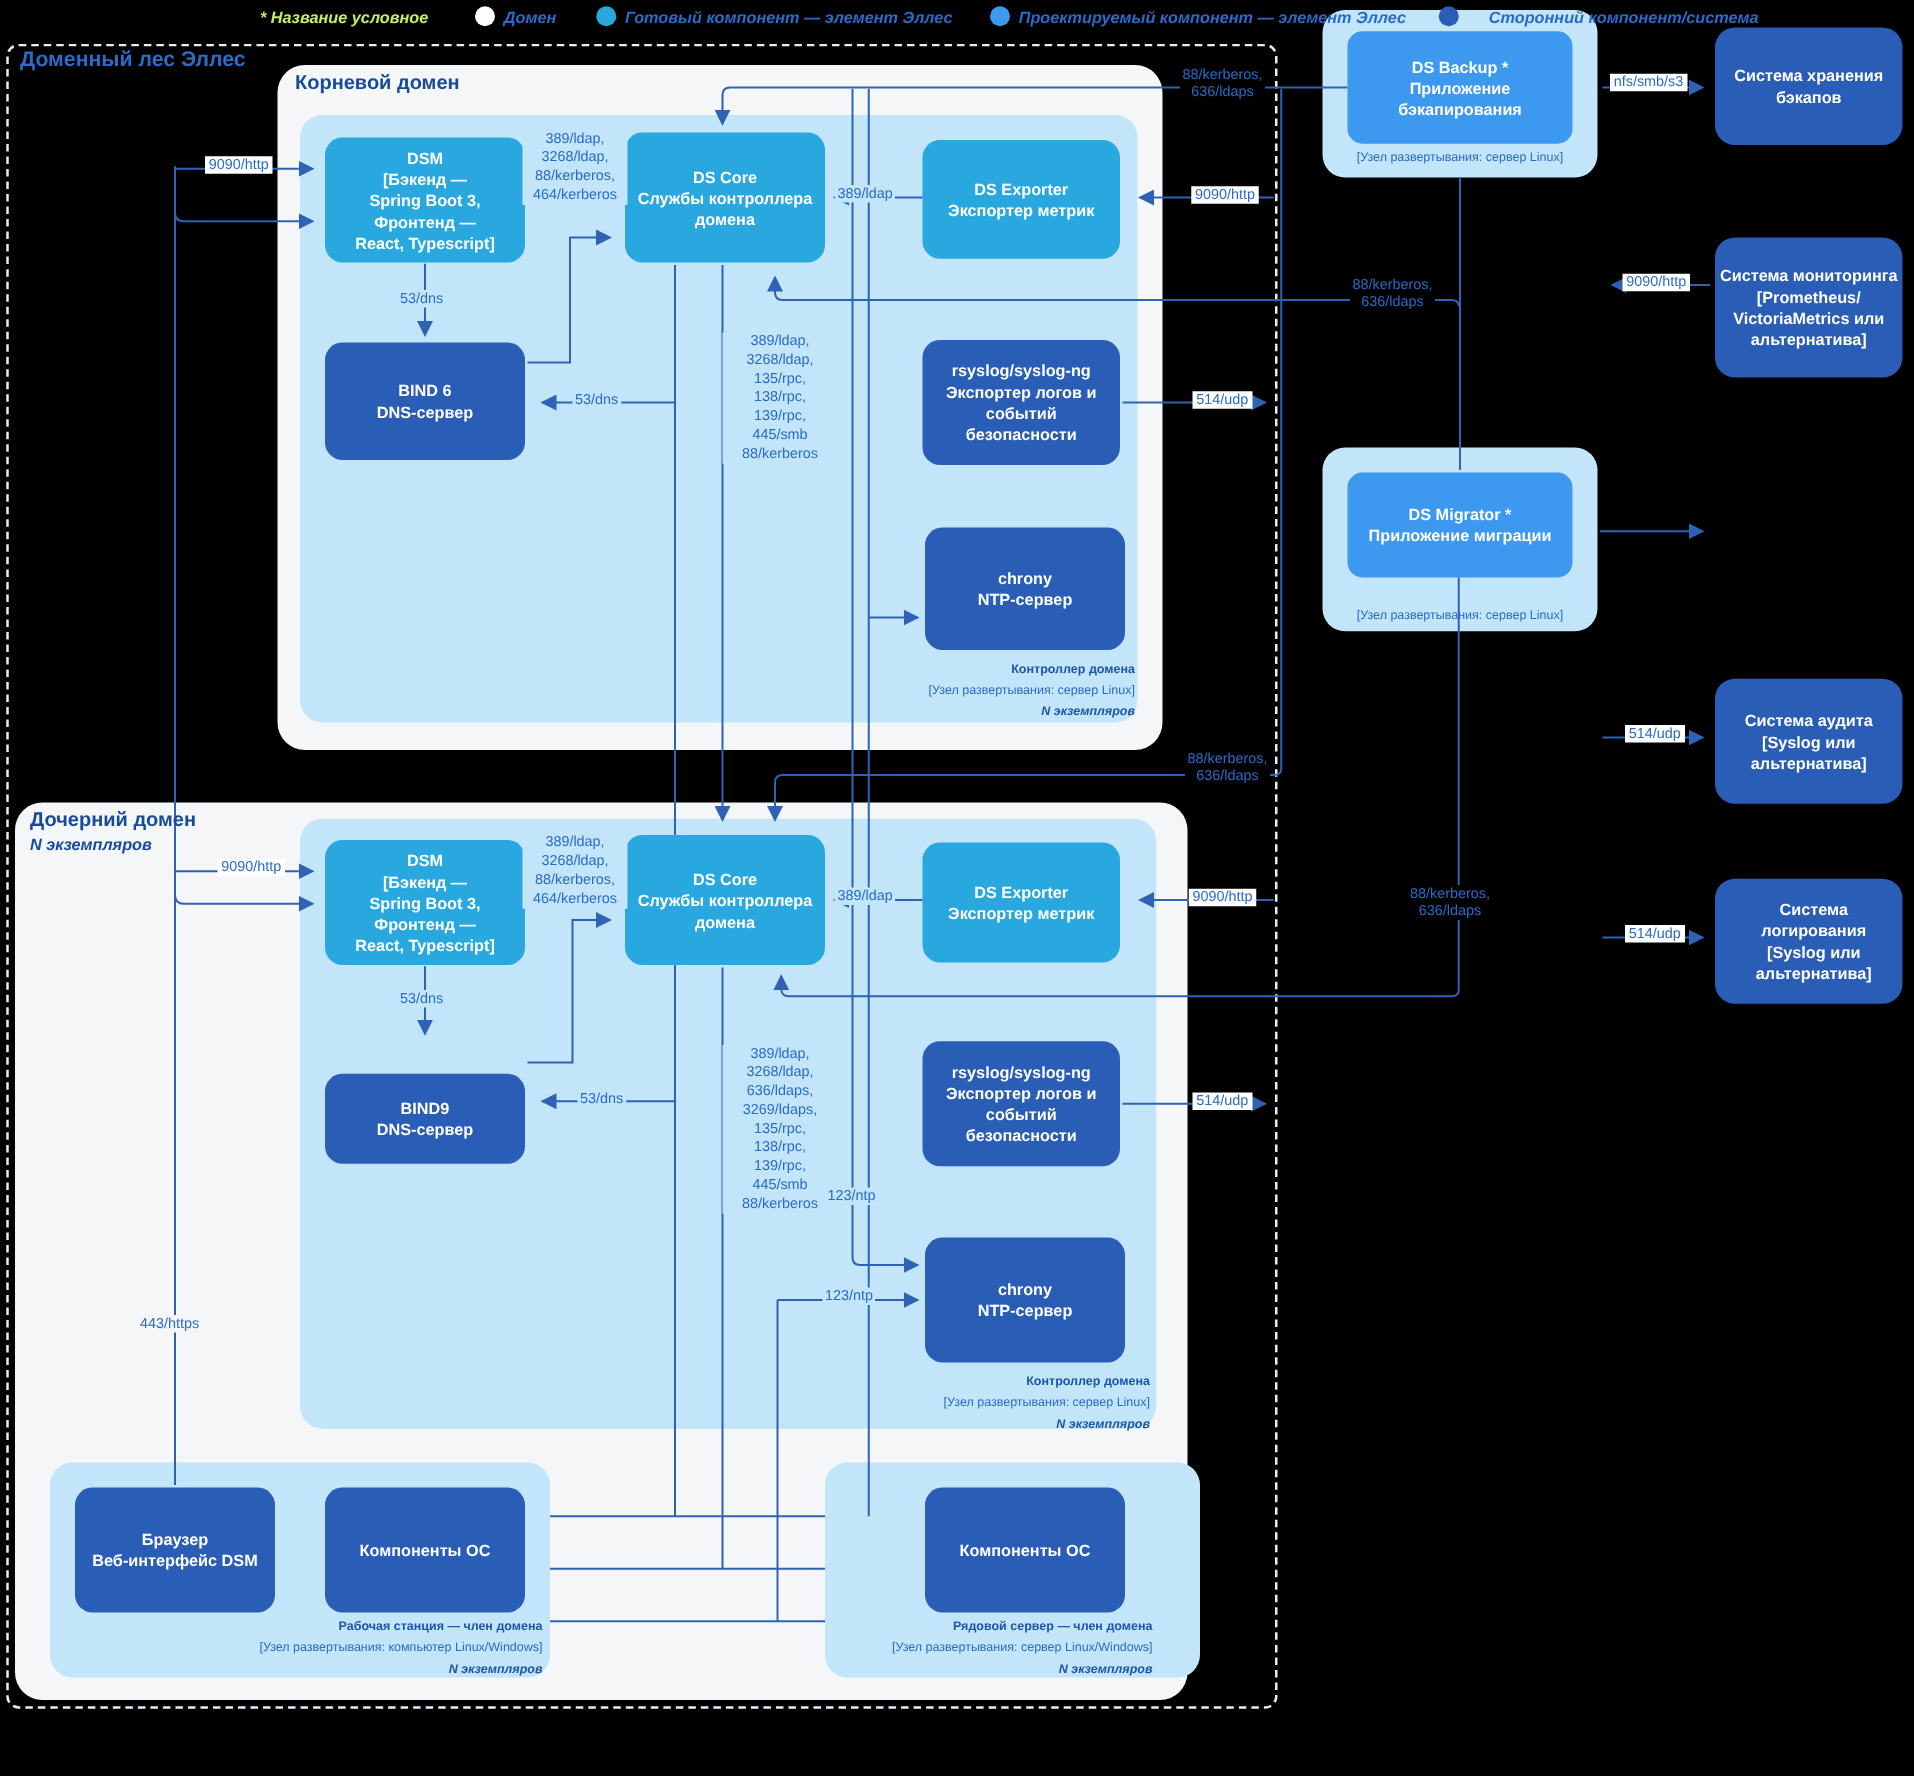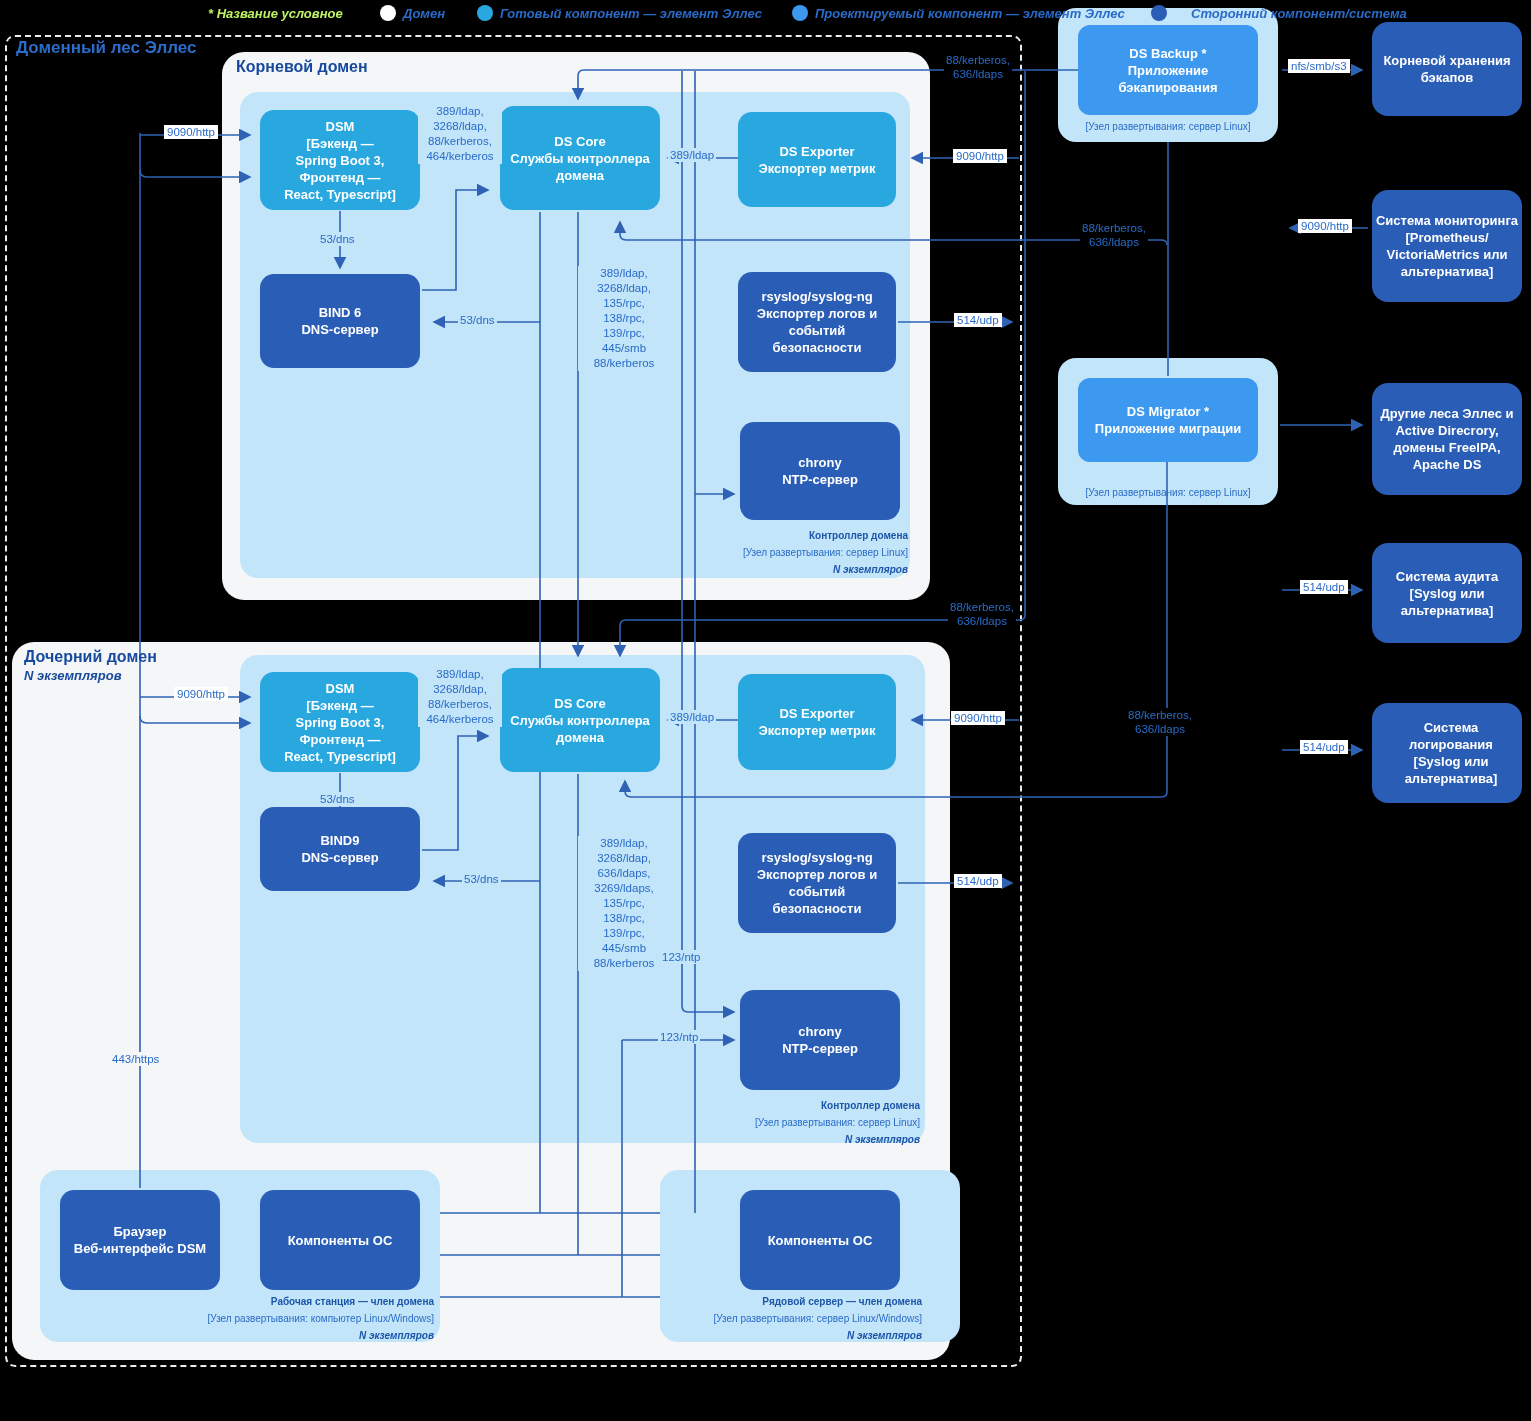--- a/index.html
+++ b/index.html
@@ -146,21 +146,21 @@
   <div class="node cyan" style="left:260px;top:672px;width:160px;height:100px;">DSM
 [Бэкенд —
 Spring Boot 3,
 Фронтенд —
 React, Typescript]</div>
   <div class="node cyan" style="left:500px;top:668px;width:160px;height:104px;">DS Core
 Службы контроллера
 домена</div>
   <div class="node cyan" style="left:738px;top:674px;width:158px;height:96px;">DS Exporter
 Экспортер метрик</div>
-  <div class="node dark" style="left:260px;top:807px;width:160px;height:84px;">BIND9
+  <div class="node dark" style="left:260px;top:859px;width:160px;height:72px;">BIND9
 DNS-сервер</div>
   <div class="node dark" style="left:738px;top:833px;width:158px;height:100px;">rsyslog/syslog-ng
 Экспортер логов и
 событий
 безопасности</div>
   <div class="node dark" style="left:740px;top:990px;width:160px;height:100px;">chrony
 NTP-сервер</div>
   <div class="ports" style="left:418px;top:667px;width:84px;">389/ldap,
 3268/ldap,
 88/kerberos,
@@ -196,30 +196,26 @@
   </div>
 
   <div class="node bright" style="left:1078px;top:25px;width:180px;height:90px;">DS Backup *
 Приложение
 бэкапирования</div>
   <div class="cap center" style="left:1058px;top:118px;width:220px;">[Узел развертывания: сервер Linux]</div>
   <div class="node bright" style="left:1078px;top:378px;width:180px;height:84px;">DS Migrator *
 Приложение миграции</div>
   <div class="cap center" style="left:1058px;top:484px;width:220px;">[Узел развертывания: сервер Linux]</div>
 
-  <div class="node dark ext" style="left:1372px;top:22px;width:150px;height:94px;">Корневой хранения
+  <div class="node dark ext" style="left:1372px;top:22px;width:150px;height:94px;">Система хранения
 бэкапов</div>
   <div class="node dark ext" style="left:1372px;top:190px;width:150px;height:112px;">Система мониторинга
 [Prometheus/
 VictoriaMetrics или
 альтернатива]</div>
-  <div class="node dark ext" style="left:1372px;top:383px;width:150px;height:112px;">Другие леса Эллес и
-Active Direcrory,
-домены FreeIPA,
-Apache DS</div>
   <div class="node dark ext" style="left:1372px;top:543px;width:150px;height:100px;">Система аудита
 [Syslog или
 альтернатива]</div>
   <div class="node dark ext" style="left:1372px;top:703px;width:150px;height:100px;padding-left:10px;">Система логирования
 [Syslog или
 альтернатива]</div>
 
   <div class="elabel chip" style="left:164px;top:125px;">9090/http</div>
   <div class="elabel chip" style="left:953px;top:149px;">9090/http</div>
   <div class="elabel on-blue" style="left:668px;top:148px;">389/ldap</div>

